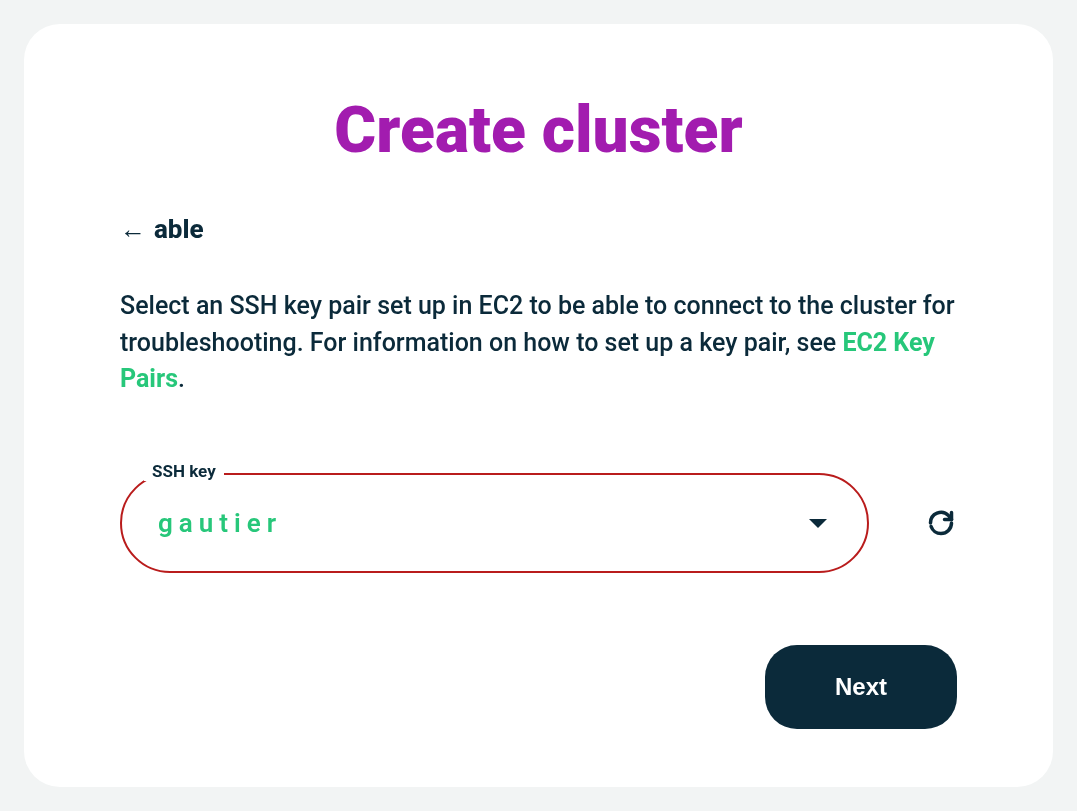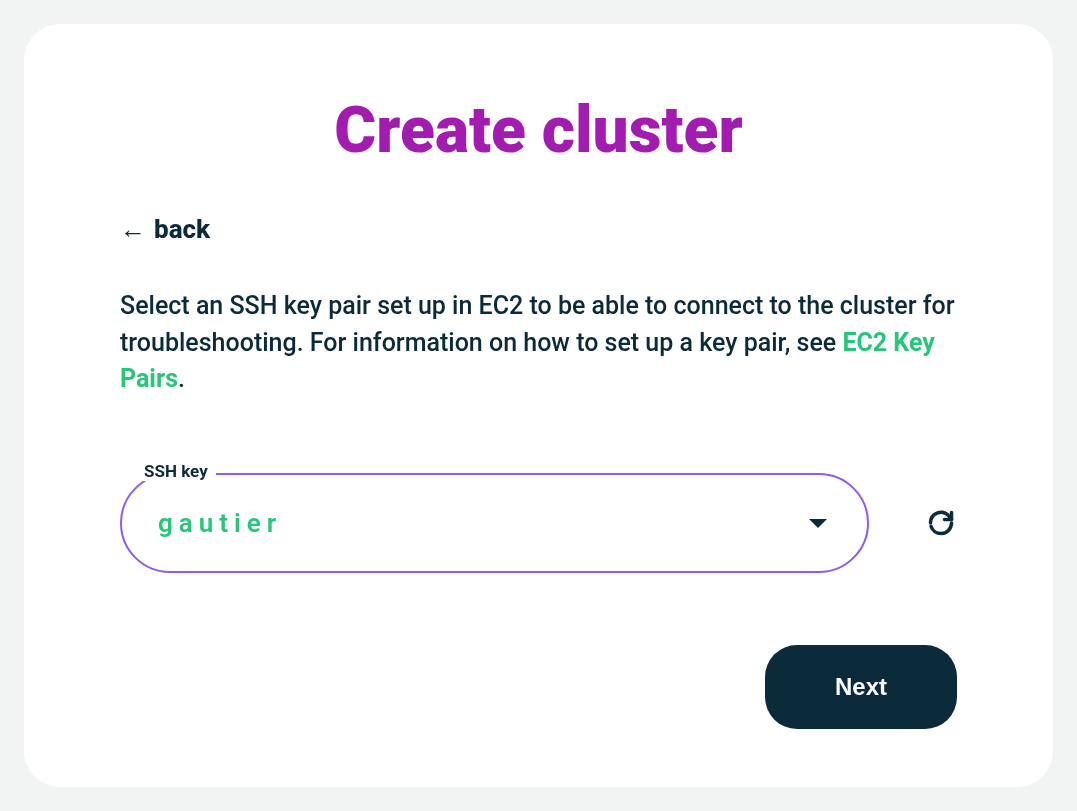--- a/index.html
+++ b/index.html
@@ -63,31 +63,31 @@
       gap: 56px;
       margin-bottom: 72px;
     }
     .select-wrap {
       position: relative;
       flex: 1;
     }
     .select-label {
       position: absolute;
       top: -12px;
-      left: 16px;
+      left: 24px;
       background: #ffffff;
       padding: 0 8px;
       font-size: 17px;
       font-weight: 700;
       color: #0b2a3a;
     }
     .select-field {
       width: 100%;
       height: 100px;
-      border: 2px solid #8b5cf6;
+      border: 2px solid #b91c1c;
       border-radius: 50px;
       display: flex;
       align-items: center;
       justify-content: space-between;
       padding: 0 40px 0 36px;
       cursor: pointer;
     }
     .select-value {
       font-size: 26px;
       font-weight: 600;
@@ -131,21 +131,21 @@
   </style>
 </head>
 <body>
 
 <div class="card">
 
   <h1 class="page-title">Create cluster</h1>
 
   <div class="back-link">
     <span class="back-arrow">←</span>
-    <span>back</span>
+    <span>able</span>
   </div>
 
   <p class="description">
     <span>Select an SSH key pair set up in EC2 to be able to connect to the cluster for troubleshooting. For information on how to set up a key pair, see </span><span class="link">EC2 Key Pairs</span><span>.</span>
   </p>
 
   <div class="select-row">
     <div class="select-wrap">
       <span class="select-label">SSH key</span>
       <div class="select-field">

